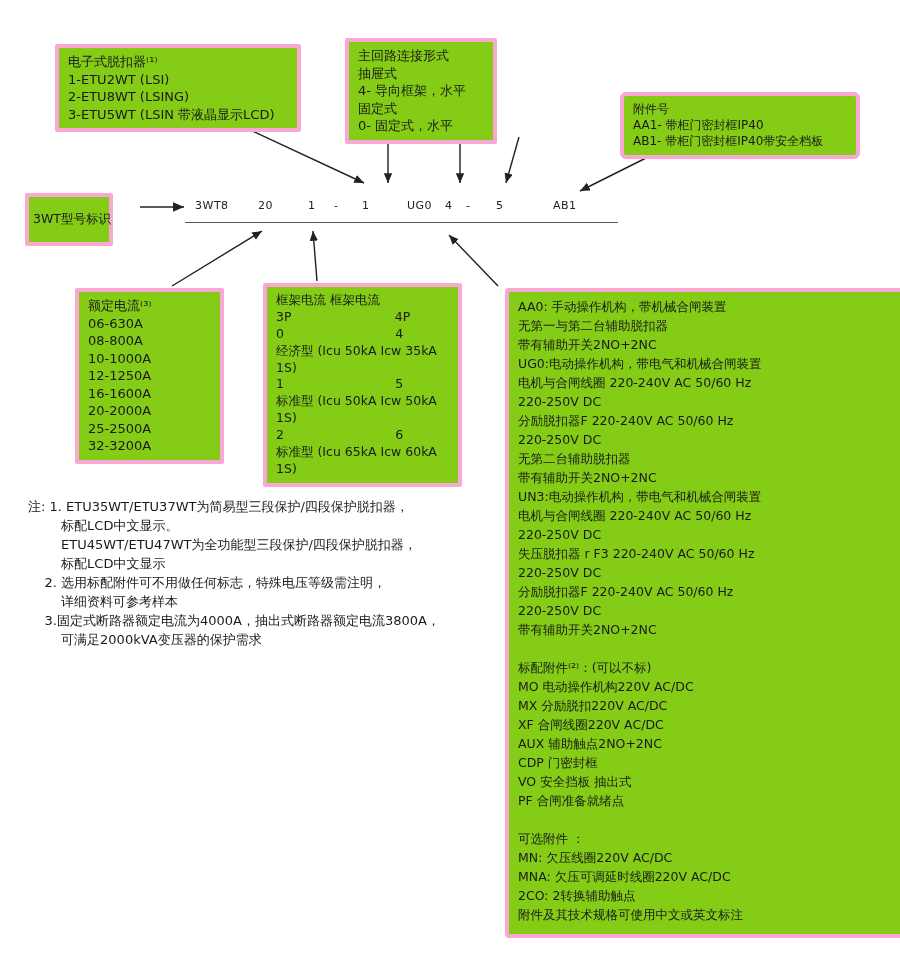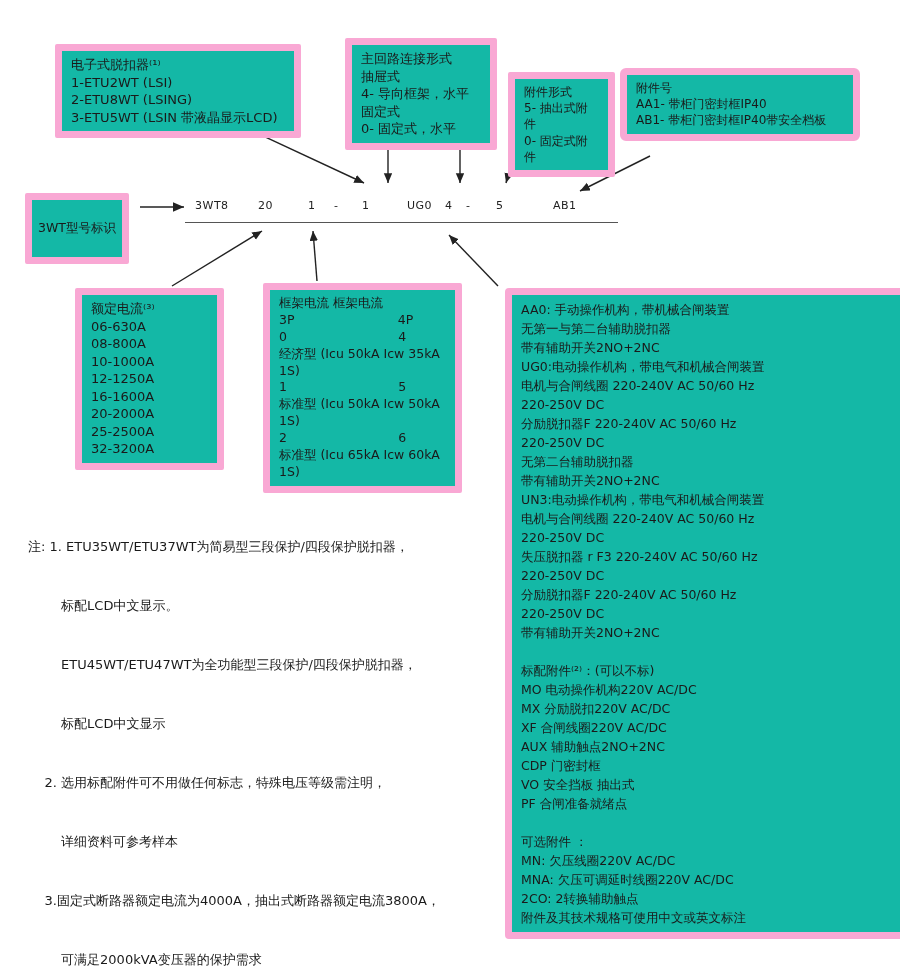--- a/index.html
+++ b/index.html
@@ -1,46 +1,46 @@
 <!DOCTYPE html>
 <html><head>
 <meta charset="utf-8">
 <style>
   * { margin:0; padding:0; box-sizing:border-box; }
   html,body { background:#f5f5f3; }
   body { font-family:"DejaVu Sans","Liberation Sans",sans-serif; color:#1a1a1a; }
   .canvas { position:relative; width:900px; height:976px; background:#ffffff; margin:0 auto; overflow:hidden; }
   .arrows { position:absolute; left:0; top:0; width:900px; height:976px; pointer-events:none; }
-  .box { position:absolute; border:7px solid #f9a8d4; background:#14b8a6; padding:5px 9px;
+  .box { position:absolute; border:4px solid #f9a8d4; background:#84cc16; padding:5px 9px;
          font-size:13px; line-height:1.35; white-space:pre-wrap; border-radius:2px; }
   .box > div { min-height:1.35em; }
   .b-etu     { left:55px;  top:44px;  width:246px; }
   .b-conn    { left:345px; top:38px;  width:152px; }
   .b-accform { left:508px; top:72px;  width:107px; font-size:12px; }
-  .b-accno   { left:620px; top:68px;  width:240px; font-size:12px; border-radius:6px; }
-  .b-model   { left:25px;  top:193px; width:104px; text-align:center; padding:20px 4px; white-space:nowrap; font-size:12.5px; }
+  .b-accno   { left:620px; top:92px;  width:240px; font-size:12px; border-radius:6px; }
+  .b-model   { left:25px;  top:193px; width:88px; text-align:center; padding:14px 4px; white-space:nowrap; font-size:12.5px; }
   .b-rated   { left:75px;  top:288px; width:149px; }
   .b-frame   { left:263px; top:283px; width:199px; font-size:12.5px; }
   .b-mech    { left:505px; top:288px; width:450px; min-height:650px; font-size:12.5px; line-height:19px; border-radius:4px; }
   .b-mech > div { min-height:19px; }
   .code-seg  { position:absolute; top:199px; font-size:11px; color:#222222; letter-spacing:.5px; }
   .cs-series  { left:195px; }
   .cs-rated   { left:258px; }
   .cs-frame   { left:308px; }
   .cs-dash1   { left:334px; }
   .cs-trip    { left:362px; }
   .cs-mech    { left:407px; }
   .cs-conn    { left:445px; }
   .cs-dash2   { left:466px; }
   .cs-accform { left:496px; }
   .cs-accno   { left:553px; }
   .code-underline { position:absolute; left:185px; top:222px; width:433px; border-top:1.5px solid #555555; }
   .notes { position:absolute; left:28px; top:497px; width:475px; font-size:13px; line-height:19px;
            white-space:pre-wrap; color:#1a1a1a; }
-  .notes > div { min-height:19px;margin-top:40px; }
+  .notes > div { min-height:19px; }
 </style>
 </head>
 <body>
 
 <div class="canvas">
 
   <svg class="arrows" width="900" height="976" viewBox="0 0 900 976">
     <defs>
       <marker id="ah" markerWidth="9" markerHeight="8" refX="7" refY="3" orient="auto">
         <path d="M0,0 L7,3 L0,6 z" fill="#222222"></path>
@@ -52,21 +52,20 @@
     <line x1="460" y1="141" x2="460" y2="183" stroke="#222222" stroke-width="1.4" marker-end="url(#ah)"></line>
     <line x1="519" y1="137" x2="506" y2="183" stroke="#222222" stroke-width="1.4" marker-end="url(#ah)"></line>
     <line x1="650" y1="156" x2="580" y2="191" stroke="#222222" stroke-width="1.4" marker-end="url(#ah)"></line>
     <line x1="172" y1="286" x2="262" y2="231" stroke="#222222" stroke-width="1.4" marker-end="url(#ah)"></line>
     <line x1="317" y1="281" x2="313" y2="231" stroke="#222222" stroke-width="1.4" marker-end="url(#ah)"></line>
     <line x1="498" y1="286" x2="449" y2="235" stroke="#222222" stroke-width="1.4" marker-end="url(#ah)"></line>
   </svg>
 
   <div class="box b-etu"><div>电子式脱扣器⁽¹⁾</div><div>1-ETU2WT (LSI)</div><div>2-ETU8WT (LSING)</div><div>3-ETU5WT (LSIN 带液晶显示LCD)</div></div>
   <div class="box b-conn"><div>主回路连接形式</div><div>抽屉式</div><div>4- 导向框架，水平</div><div>固定式</div><div>0- 固定式，水平</div></div>
-  <div class="box b-accform"><div>附件形式</div><div>5- 抽出式附件</div><div>0- 固定式附件</div></div>
   <div class="box b-accno"><div>附件号</div><div>AA1- 带柜门密封框IP40</div><div>AB1- 带柜门密封框IP40带安全档板</div></div>
 
   <div class="box b-model">3WT型号标识</div>
 
   <span class="code-seg cs-series">3WT8</span>
   <span class="code-seg cs-rated">20</span>
   <span class="code-seg cs-frame">1</span>
   <span class="code-seg cs-dash1">-</span>
   <span class="code-seg cs-trip">1</span>
   <span class="code-seg cs-mech">UG0</span>

